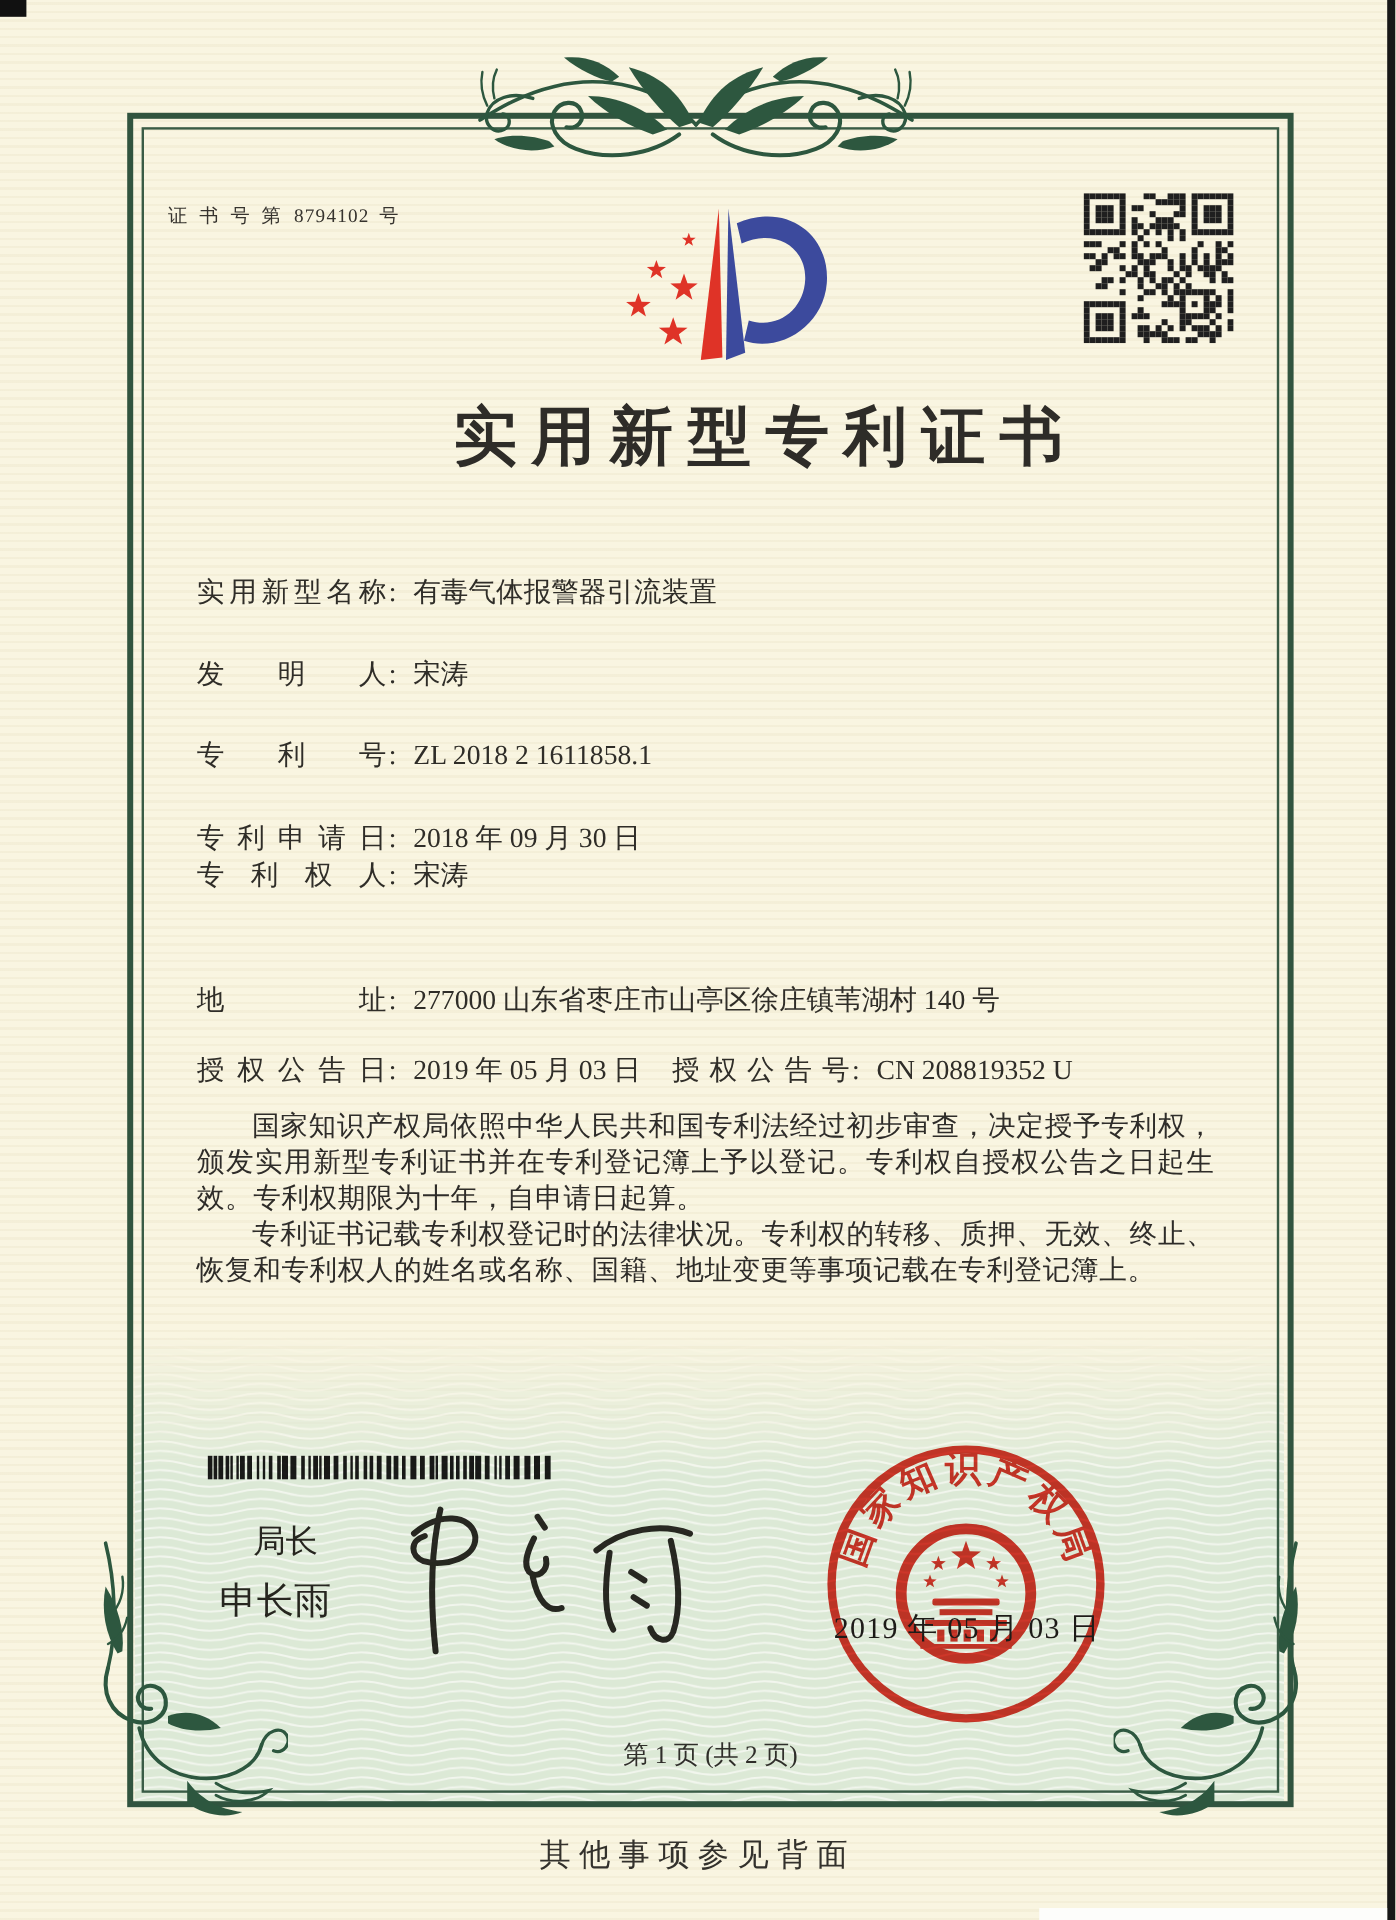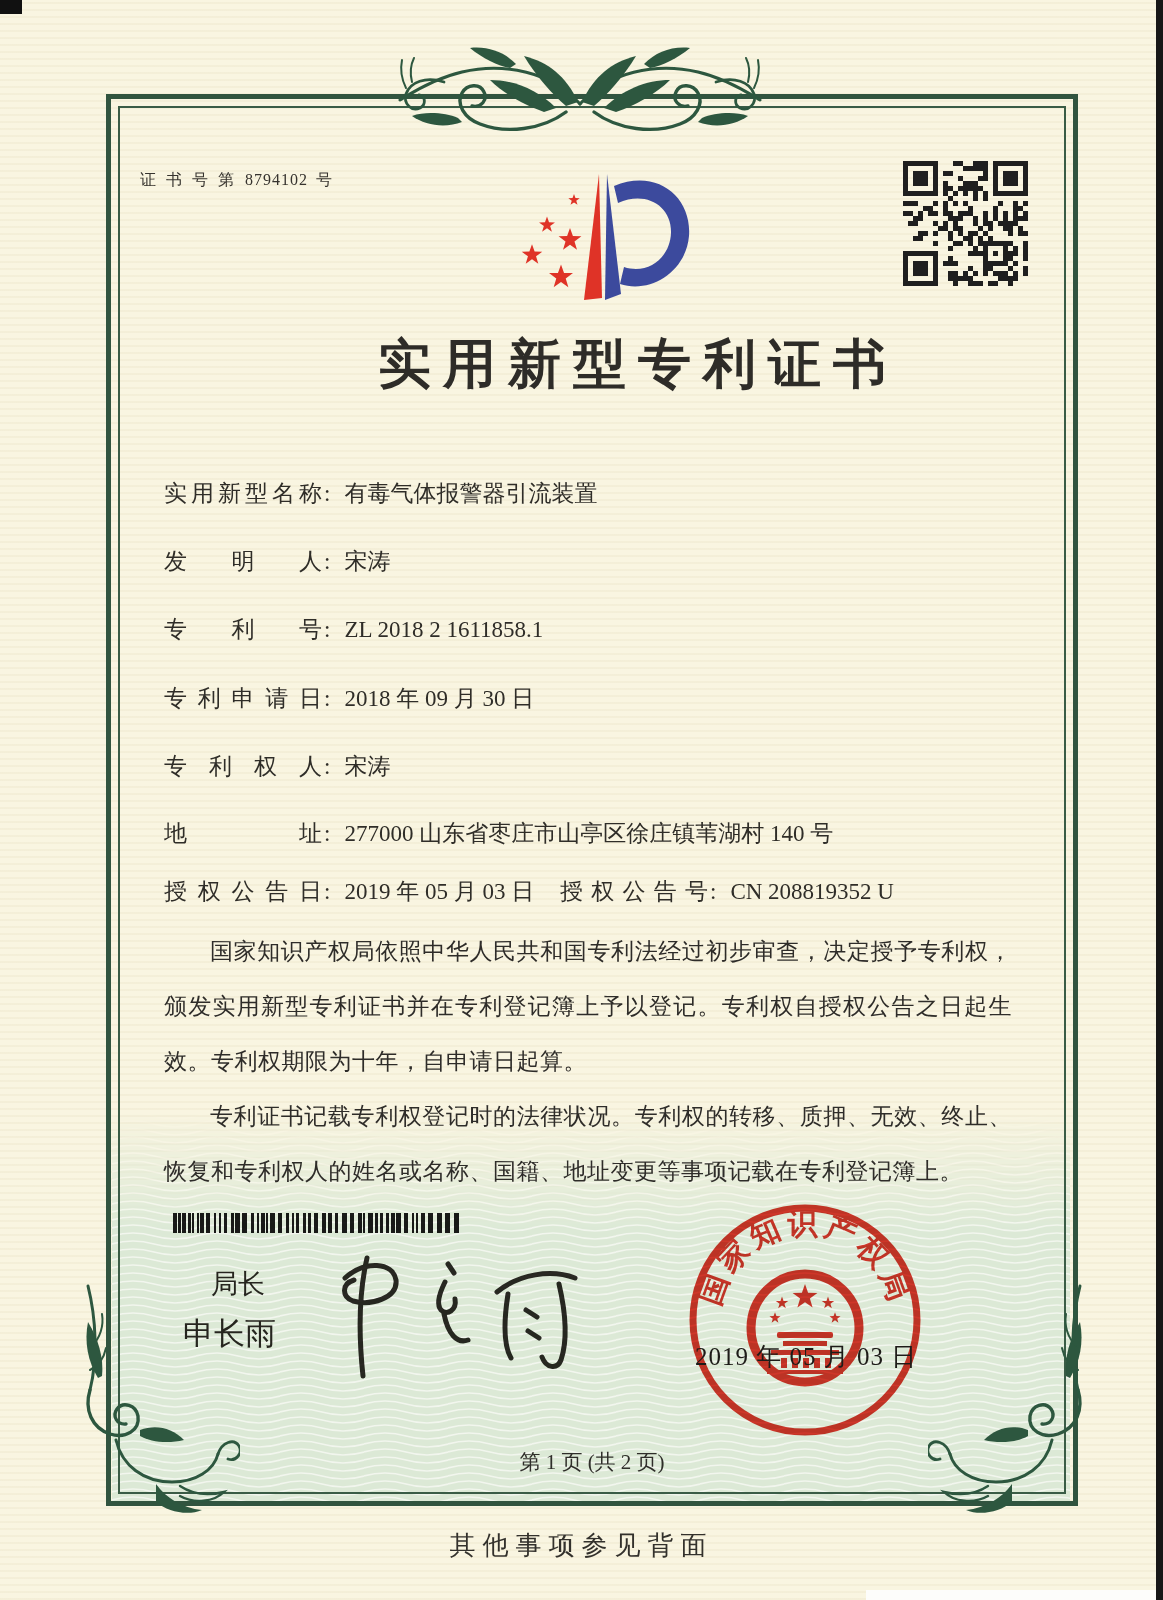--- a/index.html
+++ b/index.html
@@ -20,21 +20,21 @@
   .cert-no .num{margin:0 8px;letter-spacing:1px;}
   .logo{position:absolute;left:490px;top:148px;z-index:4;}
   .qrbox{position:absolute;left:903px;top:161px;z-index:4;}
   .title{position:absolute;left:106px;top:329px;width:972px;text-align:center;font-size:53px;font-weight:bold;letter-spacing:12px;color:#2e2c28;z-index:4;margin-left:46px;}
   .row{position:absolute;left:164px;font-size:23px;color:#2f2d28;white-space:nowrap;z-index:4;width:900px;}
   .lbl{display:inline-block;width:158px;text-align:justify;text-align-last:justify;}
   .colon{display:inline-block;margin:0 14px 0 2px;}
   .g2{position:absolute;left:396px;top:0;white-space:nowrap;}
   .lbl2{display:inline-block;width:148px;text-align:justify;text-align-last:justify;}
   .paras{position:absolute;left:164px;top:924px;width:848px;z-index:4;}
-  .paras p{margin:0;font-size:23px;line-height:55px;letter-spacing:.5px;color:#2e2c29;text-indent:2em;text-align:justify;}
+  .paras p{margin:0;font-size:23px;line-height:30px;letter-spacing:.5px;color:#2e2c29;text-indent:2em;text-align:justify;}
   .barcode{position:absolute;left:173px;top:1213px;z-index:4;mix-blend-mode:multiply;}
   .signer-title{position:absolute;left:167px;top:1266px;font-size:27px;color:#26251f;font-family:"Liberation Sans","DejaVu Sans",sans-serif;z-index:4;margin-left:44px;}
   .signer-name{position:absolute;left:183px;top:1313px;font-size:31px;color:#26251f;font-family:"Liberation Sans","DejaVu Sans",sans-serif;z-index:4;}
   .signature{position:absolute;left:305px;top:1242px;z-index:5;mix-blend-mode:multiply;}
   .seal{position:absolute;left:685px;top:1200px;z-index:5;mix-blend-mode:multiply;opacity:.93;}
   .seal-date{position:absolute;left:683px;top:1340px;width:246px;text-align:center;font-size:25px;letter-spacing:1px;color:#1d1b18;z-index:6;white-space:nowrap;}
   .page-no{position:absolute;left:106px;top:1448px;width:972px;text-align:center;font-size:21px;color:#2f2e2a;z-index:4;}
   .back-note{position:absolute;left:0;top:1528px;width:1163px;text-align:center;font-size:26px;letter-spacing:7px;color:#33312c;z-index:4;}
 </style>
 </head>
@@ -426,21 +426,21 @@
   </div>
   <div class="row" style="top:546px">
     <span class="lbl">发明人</span><span class="colon">:</span><span class="val">宋涛</span>
   </div>
   <div class="row" style="top:614px">
     <span class="lbl">专利号</span><span class="colon">:</span><span class="val">ZL 2018 2 1611858.1</span>
   </div>
   <div class="row" style="top:683px">
     <span class="lbl">专利申请日</span><span class="colon">:</span><span class="val">2018 年 09 月 30 日</span>
   </div>
-  <div class="row" style="top:751px">
+  <div class="row" style="top:714px">
     <span class="lbl">专利权人</span><span class="colon">:</span><span class="val">宋涛</span>
   </div>
   <div class="row" style="top:818px">
     <span class="lbl">地址</span><span class="colon">:</span><span class="val">277000  山东省枣庄市山亭区徐庄镇苇湖村 140 号</span>
   </div>
   <div class="row" style="top:876px">
     <span class="lbl">授权公告日</span><span class="colon">:</span><span class="val">2019 年 05 月 03 日</span>
     <span class="g2">
       <span class="lbl2">授权公告号</span><span class="colon">:</span><span class="val">CN 208819352 U</span>
     </span>

